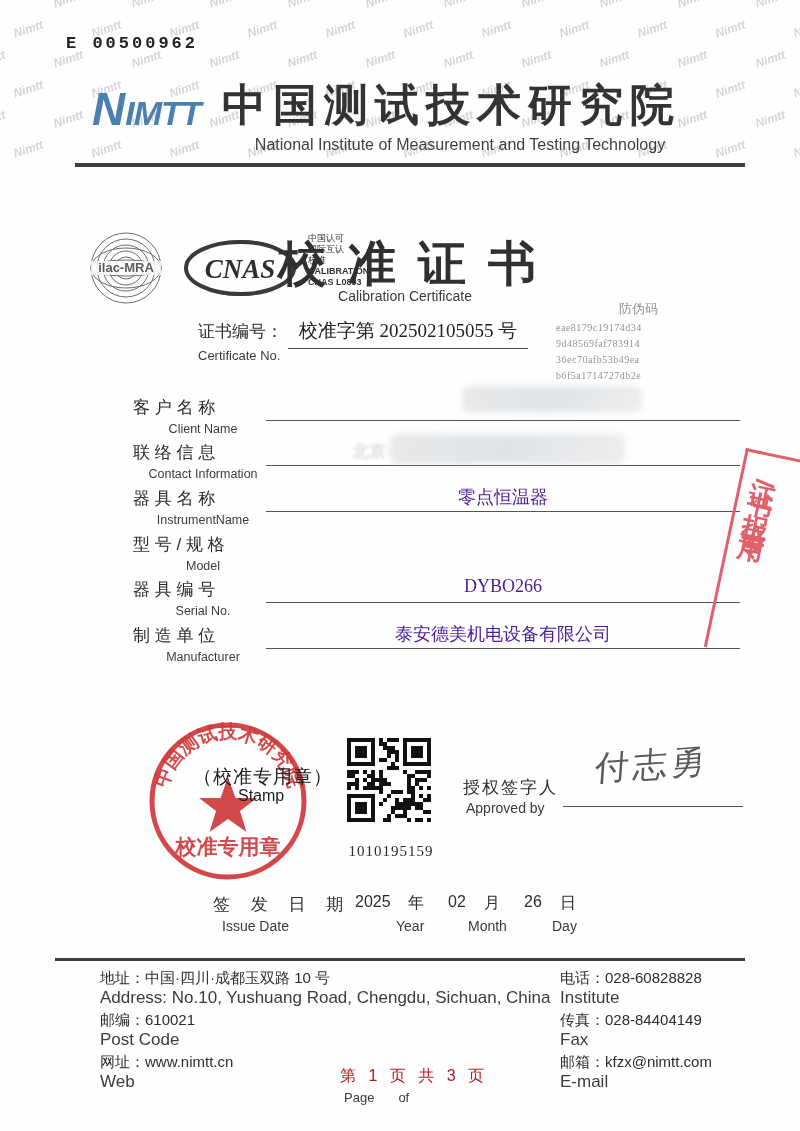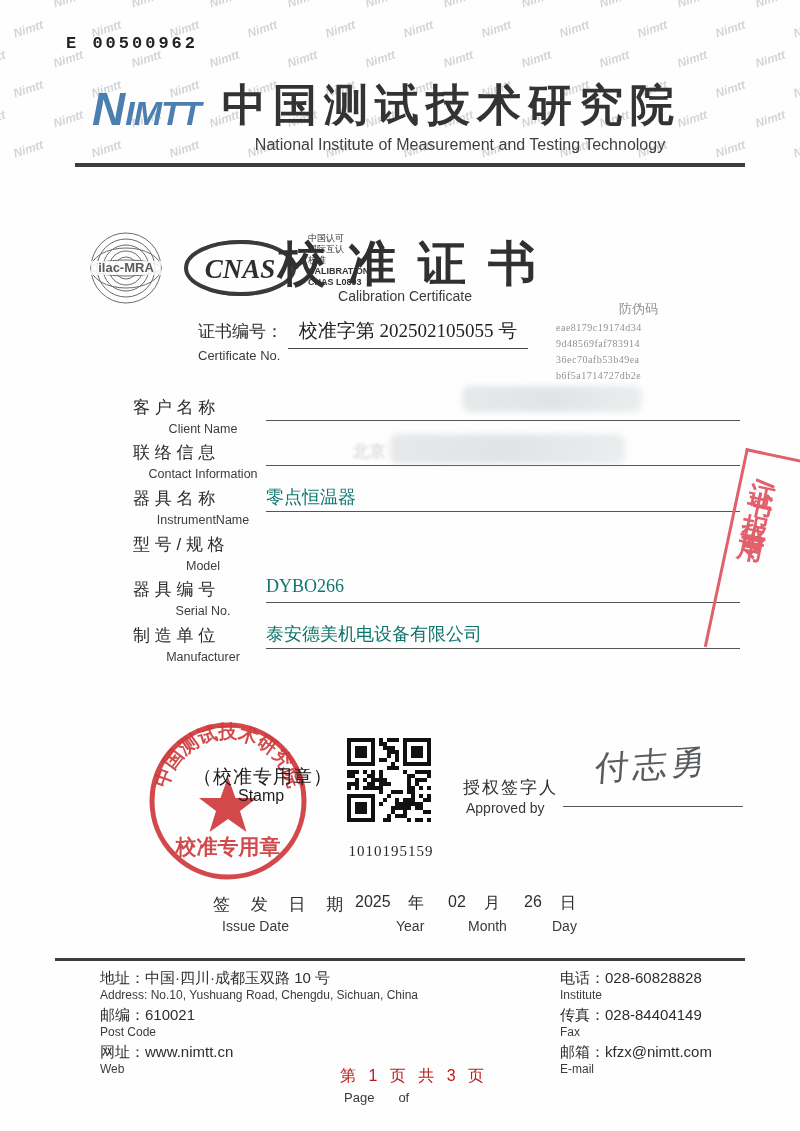--- a/index.html
+++ b/index.html
@@ -32,21 +32,21 @@
   .certno-value{position:absolute;left:288px;top:318px;width:240px;text-align:center;font-family:"Liberation Serif",serif;font-size:19px;color:#222;border-bottom:1.5px solid #4a4a4a;padding-bottom:4px;}
   .certno-en{position:absolute;left:198px;top:348px;font-size:13px;color:#3a3a3a;}
   
   .anti{position:absolute;left:556px;top:300px;width:165px;color:#8f9294;}
   .anti .t{text-align:center;font-size:13px;margin-bottom:2px;}
   .anti .l{font-family:"Liberation Serif",serif;font-size:10px;line-height:16px;letter-spacing:.5px;}
   
   .frow{position:absolute;left:0;width:800px;height:44px;}
   .frow .zh{position:absolute;left:133px;top:0;width:140px;font-size:17px;color:#2d2d2d;white-space:nowrap;}
   .frow .en{position:absolute;left:133px;top:26px;width:140px;text-align:center;font-size:12.5px;color:#3c3c3c;white-space:nowrap;}
-  .frow .line{position:absolute;left:266px;top:-2px;width:474px;height:26px;border-bottom:1.5px solid #555;text-align:left;font-family:"Liberation Serif",serif;font-size:18px;color:#0f766e;}
+  .frow .line{position:absolute;left:266px;top:-2px;width:474px;height:26px;border-bottom:1.5px solid #555;text-align:center;font-family:"Liberation Serif",serif;font-size:18px;color:#4c1d95;}
   .smudge{position:absolute;background:linear-gradient(100deg,rgba(170,176,182,.28),rgba(190,196,202,.45),rgba(170,176,182,.22));border-radius:8px;filter:blur(3px);}
   .faintzh{position:absolute;font-family:"Liberation Serif",serif;color:#9aa0a6;opacity:.55;filter:blur(1.5px);font-size:17px;}
   
   .stamp-svg{position:absolute;left:148px;top:721px;}
   .stamp-overlay-zh{position:absolute;left:193px;top:764px;font-size:19px;color:#1d1d1d;letter-spacing:1px;}
   .stamp-overlay-en{position:absolute;left:238px;top:787px;font-size:16px;color:#1d1d1d;}
   .qr{position:absolute;left:345px;top:736px;}
   .qr-num{position:absolute;left:336px;top:843px;width:110px;text-align:center;font-family:"Liberation Serif",serif;font-size:15px;color:#2a2a2a;letter-spacing:1px;}
   .appr-zh{position:absolute;left:463px;top:776px;font-size:17px;color:#2d2d2d;letter-spacing:2px;}
   .appr-en{position:absolute;left:466px;top:800px;font-size:14px;color:#3a3a3a;}
@@ -55,21 +55,21 @@
   
   .idate-zh{position:absolute;left:213px;top:893px;font-size:17px;letter-spacing:8px;color:#2d2d2d;}
   .idate-en{position:absolute;left:222px;top:918px;font-size:14px;color:#3a3a3a;}
   .idate-item{position:absolute;top:893px;font-size:16px;color:#2d2d2d;}
   .idate-sub{position:absolute;top:918px;font-size:14px;color:#3a3a3a;}
   
   .foot-rule{position:absolute;left:55px;top:958px;width:690px;height:3px;background:#3d3d3d;}
   .fl{position:absolute;left:100px;top:970px;line-height:1;}
   .fr{position:absolute;left:560px;top:970px;line-height:1;}
   .fzh{font-size:15px;color:#2d2d2d;margin-bottom:4px;white-space:nowrap;}
-  .fen{font-size:12px;color:#3c3c3c;margin-bottom:6px;white-space:nowrap;}
+  .fen{font-size:17px;color:#3c3c3c;margin-bottom:6px;white-space:nowrap;}
   .pageline{position:absolute;left:340px;top:1066px;font-size:16px;letter-spacing:4px;color:#b91c1c;white-space:nowrap;}
   .pageline-en{position:absolute;left:344px;top:1090px;font-size:13px;color:#3a3a3a;}
   .pageline-en .of{margin-left:24px;}
   
   .side-stamp{
     position:absolute;left:746px;top:448px;width:80px;height:200px;
     border-left:3px solid #e0606c;border-top:3px solid #e0606c;
     transform:rotate(12deg);transform-origin:top left;
     color:#e0606c;
   }

